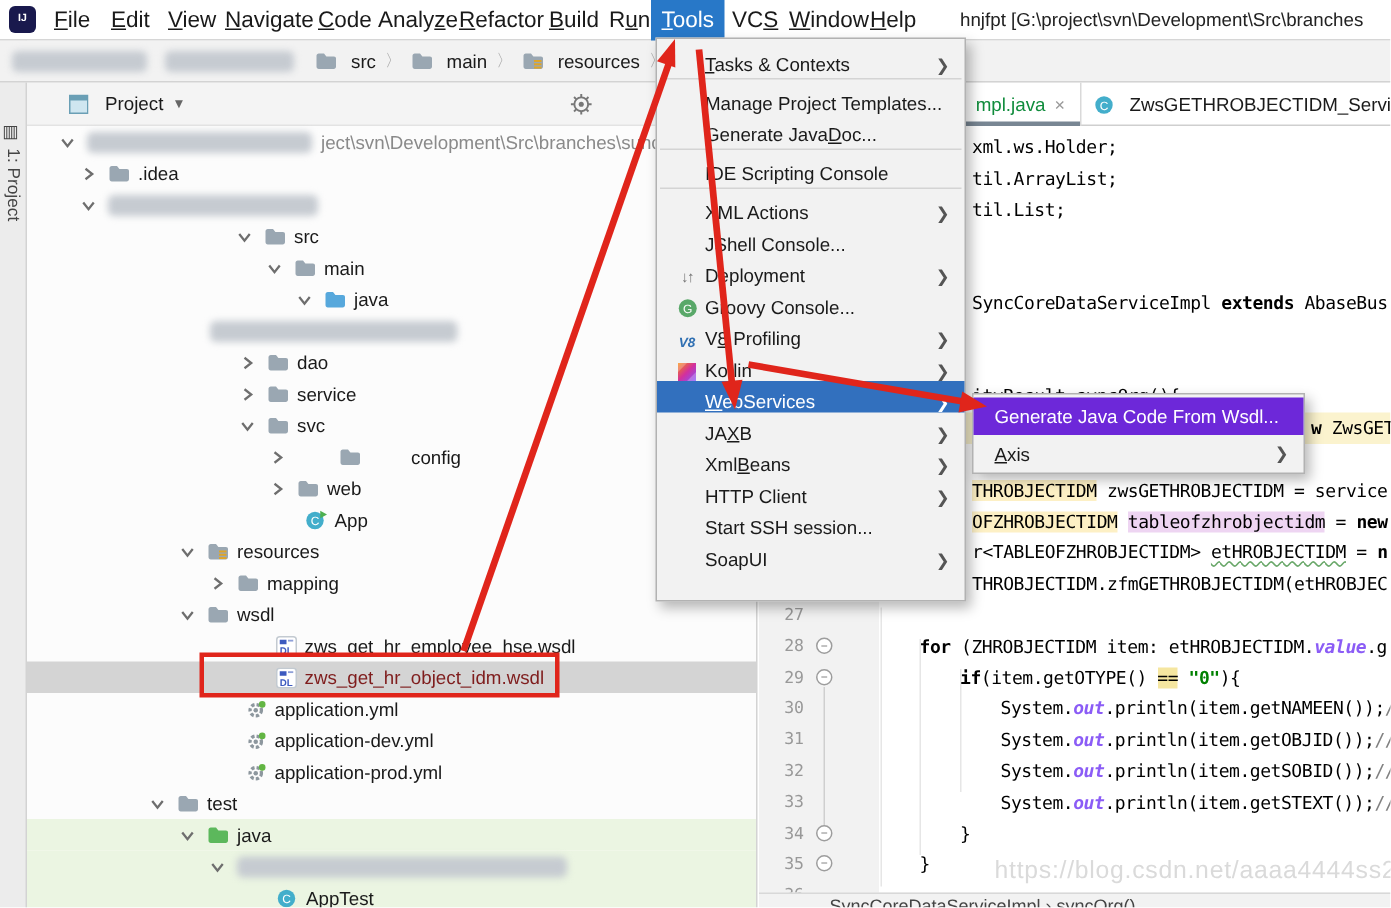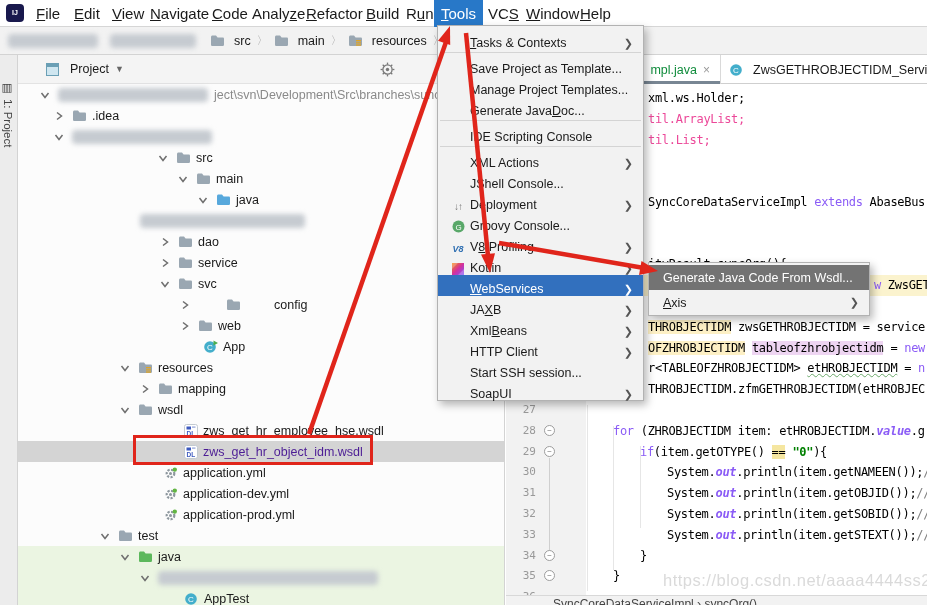--- a/index.html
+++ b/index.html
@@ -25,40 +25,40 @@
   #panel-header{height:29px;display:flex;align-items:center;padding-left:28px;gap:6px;background:#f4f4f4;border-bottom:1px solid #e3e3e3;font-size:12.5px}
   #panel-caret{color:#666;font-size:9px}
   #panel-gear{position:absolute;left:362px;top:7px}
   #tree{position:absolute;left:0;top:29px;width:487px}
   .trow{height:21px;display:flex;align-items:center;white-space:nowrap;font-size:12.5px}
   .trow.sel{background:#d4d4d4}
   .trow.hl{background:#ebf5e2}
   .chev{width:20px;display:flex;align-items:center;padding-left:2px;flex:none}
   .ticon{margin-right:5px;display:flex;flex:none}
   .tlab.path{color:#8a8a8a}
-  .tlab.green{color:#4c1d95}
+  .tlab.green{color:#7f1d1d}
   
   #editor{position:absolute;left:506px;top:55px;width:421px;height:550px;background:#fff;z-index:3}
   #tabbar{position:absolute;left:0;top:0;width:421px;height:29px;background:#fff;border-bottom:1px solid #cfcfcf}
   .tab{position:absolute;top:0;height:29px;display:flex;align-items:center}
   #tab1{left:84px;width:130px;justify-content:flex-end;padding-right:10px;gap:6px}
   #tab1 .ul{position:absolute;left:0;bottom:0;width:100%;height:3.5px;background:#788693}
   #tab1 .tlabel{color:#108c3c}
   #tab2{left:214px;width:210px;padding-left:8px;gap:5px;border-left:1px solid #d9d9d9}
   .tab-close{color:#9a9a9a;font-size:12px}
   #gutterbg{position:absolute;left:0;top:29px;width:80px;height:512px;background:#f2f2f2}
   .lnum{position:absolute;left:0;width:30px;text-align:right;font-family:"DejaVu Sans Mono",monospace;font-size:11px;color:#999;line-height:20.8px}
   .fold{position:absolute;left:38px;width:11px;height:11px;border:1px solid #9d9d9d;border-radius:50%;background:#fff;color:#777;font-size:8px;line-height:9px;text-align:center}
   #fold-line{position:absolute;left:43px;top:403px;height:96px;border-left:1px solid #cfcfcf}
   .iguide{position:absolute;border-left:1px solid #e6e6e6}
   #cur-line{position:absolute;left:80px;top:220px;width:341px;height:21px;background:#fbf3ce}
   .cline{position:absolute;white-space:pre;font-family:"DejaVu Sans Mono",monospace;font-size:12px;letter-spacing:-0.3px;line-height:20.8px;color:#000}
-  .kw{color:#8b5cf6;font-weight:normal}
+  .kw{color:#000000;font-weight:bold}
   .str{color:#008000;font-weight:bold}
-  .gray{color:#ec4899}
+  .gray{color:#000000}
   .cmt{color:#808080}
   .field{color:#8b5cf6;font-style:italic;font-weight:bold}
   .hly{background:#fdf0c5}
   .hlp{background:#eed5f2}
   .hleq{background:#f5e6a0}
   .typo{text-decoration:underline wavy #6aa86a;text-decoration-thickness:1px}
   #watermark{position:absolute;left:157px;top:516px;font-size:16.5px;color:#dadada;letter-spacing:.5px;white-space:nowrap}
   #bottombar{position:absolute;left:0;top:540px;width:421px;height:10px;background:#f2f2f2;border-top:1px solid #d8d8d8;overflow:hidden}
   #bottombar span{position:absolute;left:47px;top:1px;font-size:12px;color:#444;white-space:nowrap}
   
@@ -68,21 +68,21 @@
   .mi .ico{width:24px;display:flex;justify-content:center;align-items:center;flex:none}
   .mi .lab{flex:1;white-space:nowrap}
   .mi .arr{color:#555;font-size:11px}
   .mi.selected{background:#3270BE;color:#fff}
   .mi.selected .arr{color:#fff}
   .msep{height:1px;background:#d4d4d4;margin:2px 2px}
   #ws-submenu{left:648px;top:262px;width:222px;height:54px;padding-top:2px;z-index:55}
   .smi{height:25px;display:flex;align-items:center;padding:0 10px 0 14px;font-size:12.5px}
   .smi .lab{flex:1;white-space:nowrap}
   .smi .arr{color:#555;font-size:11px}
-  .smi.selected{background:#737373;color:#fff}
+  .smi.selected{background:#6d28d9;color:#fff}
   
   #overlay{position:absolute;left:0;top:0;z-index:70;pointer-events:none}
 </style>
 </head>
 <body>
 
 <div id="menubar">
   <div id="app-logo">IJ</div>
   <div id="menubar-items">
       <div class="mb-item" style="left: 36px;"><u>F</u>ile</div>
@@ -92,20 +92,21 @@
       <div class="mb-item" style="left: 212px;"><u>C</u>ode</div>
       <div class="mb-item" style="left: 252px;">Analy<u>z</u>e</div>
       <div class="mb-item" style="left: 306px;"><u>R</u>efactor</div>
       <div class="mb-item" style="left: 366px;"><u>B</u>uild</div>
       <div class="mb-item" style="left: 406px;">R<u>u</u>n</div>
       <div class="mb-item active" style="left: 434px;"><u>T</u>ools</div>
       <div class="mb-item" style="left: 488px;">VC<u>S</u></div>
       <div class="mb-item" style="left: 526px;"><u>W</u>indow</div>
       <div class="mb-item" style="left: 580px;"><u>H</u>elp</div>
     </div>
+  <div id="window-title">hnjfpt [G:\project\svn\Development\Src\branches</div>
 </div>
 
 <div id="toolbar">
     <div class="blurblock" style="width: 90px;"></div>
     <div class="blurblock" style="width: 86px; margin-left: 12px;"></div>
     <span class="crumb" style="margin-left: 14px;">
       <span class="ticon">
         <svg width="15" height="13" viewBox="0 0 15 13">
           <path d="M1 3.2 C1 2.2 1.6 1.6 2.6 1.6 L6 1.6 L7.6 3.6 L12.6 3.6 C13.5 3.6 14 4.1 14 5 L14 10.4 C14 11.4 13.4 12 12.4 12 L2.6 12 C1.6 12 1 11.4 1 10.4 Z" fill="#9AA7B2"></path>
         </svg>
@@ -550,24 +551,20 @@
 
 <div class="popup" id="tools-menu">
     <div class="mi">
       <span class="ico"></span>
       <span class="lab"><u>T</u>asks &amp; Contexts</span>
       <span class="arr">❯</span>
     </div>
     <div class="msep"></div>
     <div class="mi">
       <span class="ico"></span>
-      <span class="lab">Save Project as Template...</span>
-    </div>
-    <div class="mi">
-      <span class="ico"></span>
       <span class="lab">Manage Project Templates...</span>
     </div>
     <div class="mi">
       <span class="ico"></span>
       <span class="lab">Generate Java<u>D</u>oc...</span>
     </div>
     <div class="msep"></div>
     <div class="mi">
       <span class="ico"></span>
       <span class="lab">IDE Scripting Console</span>

